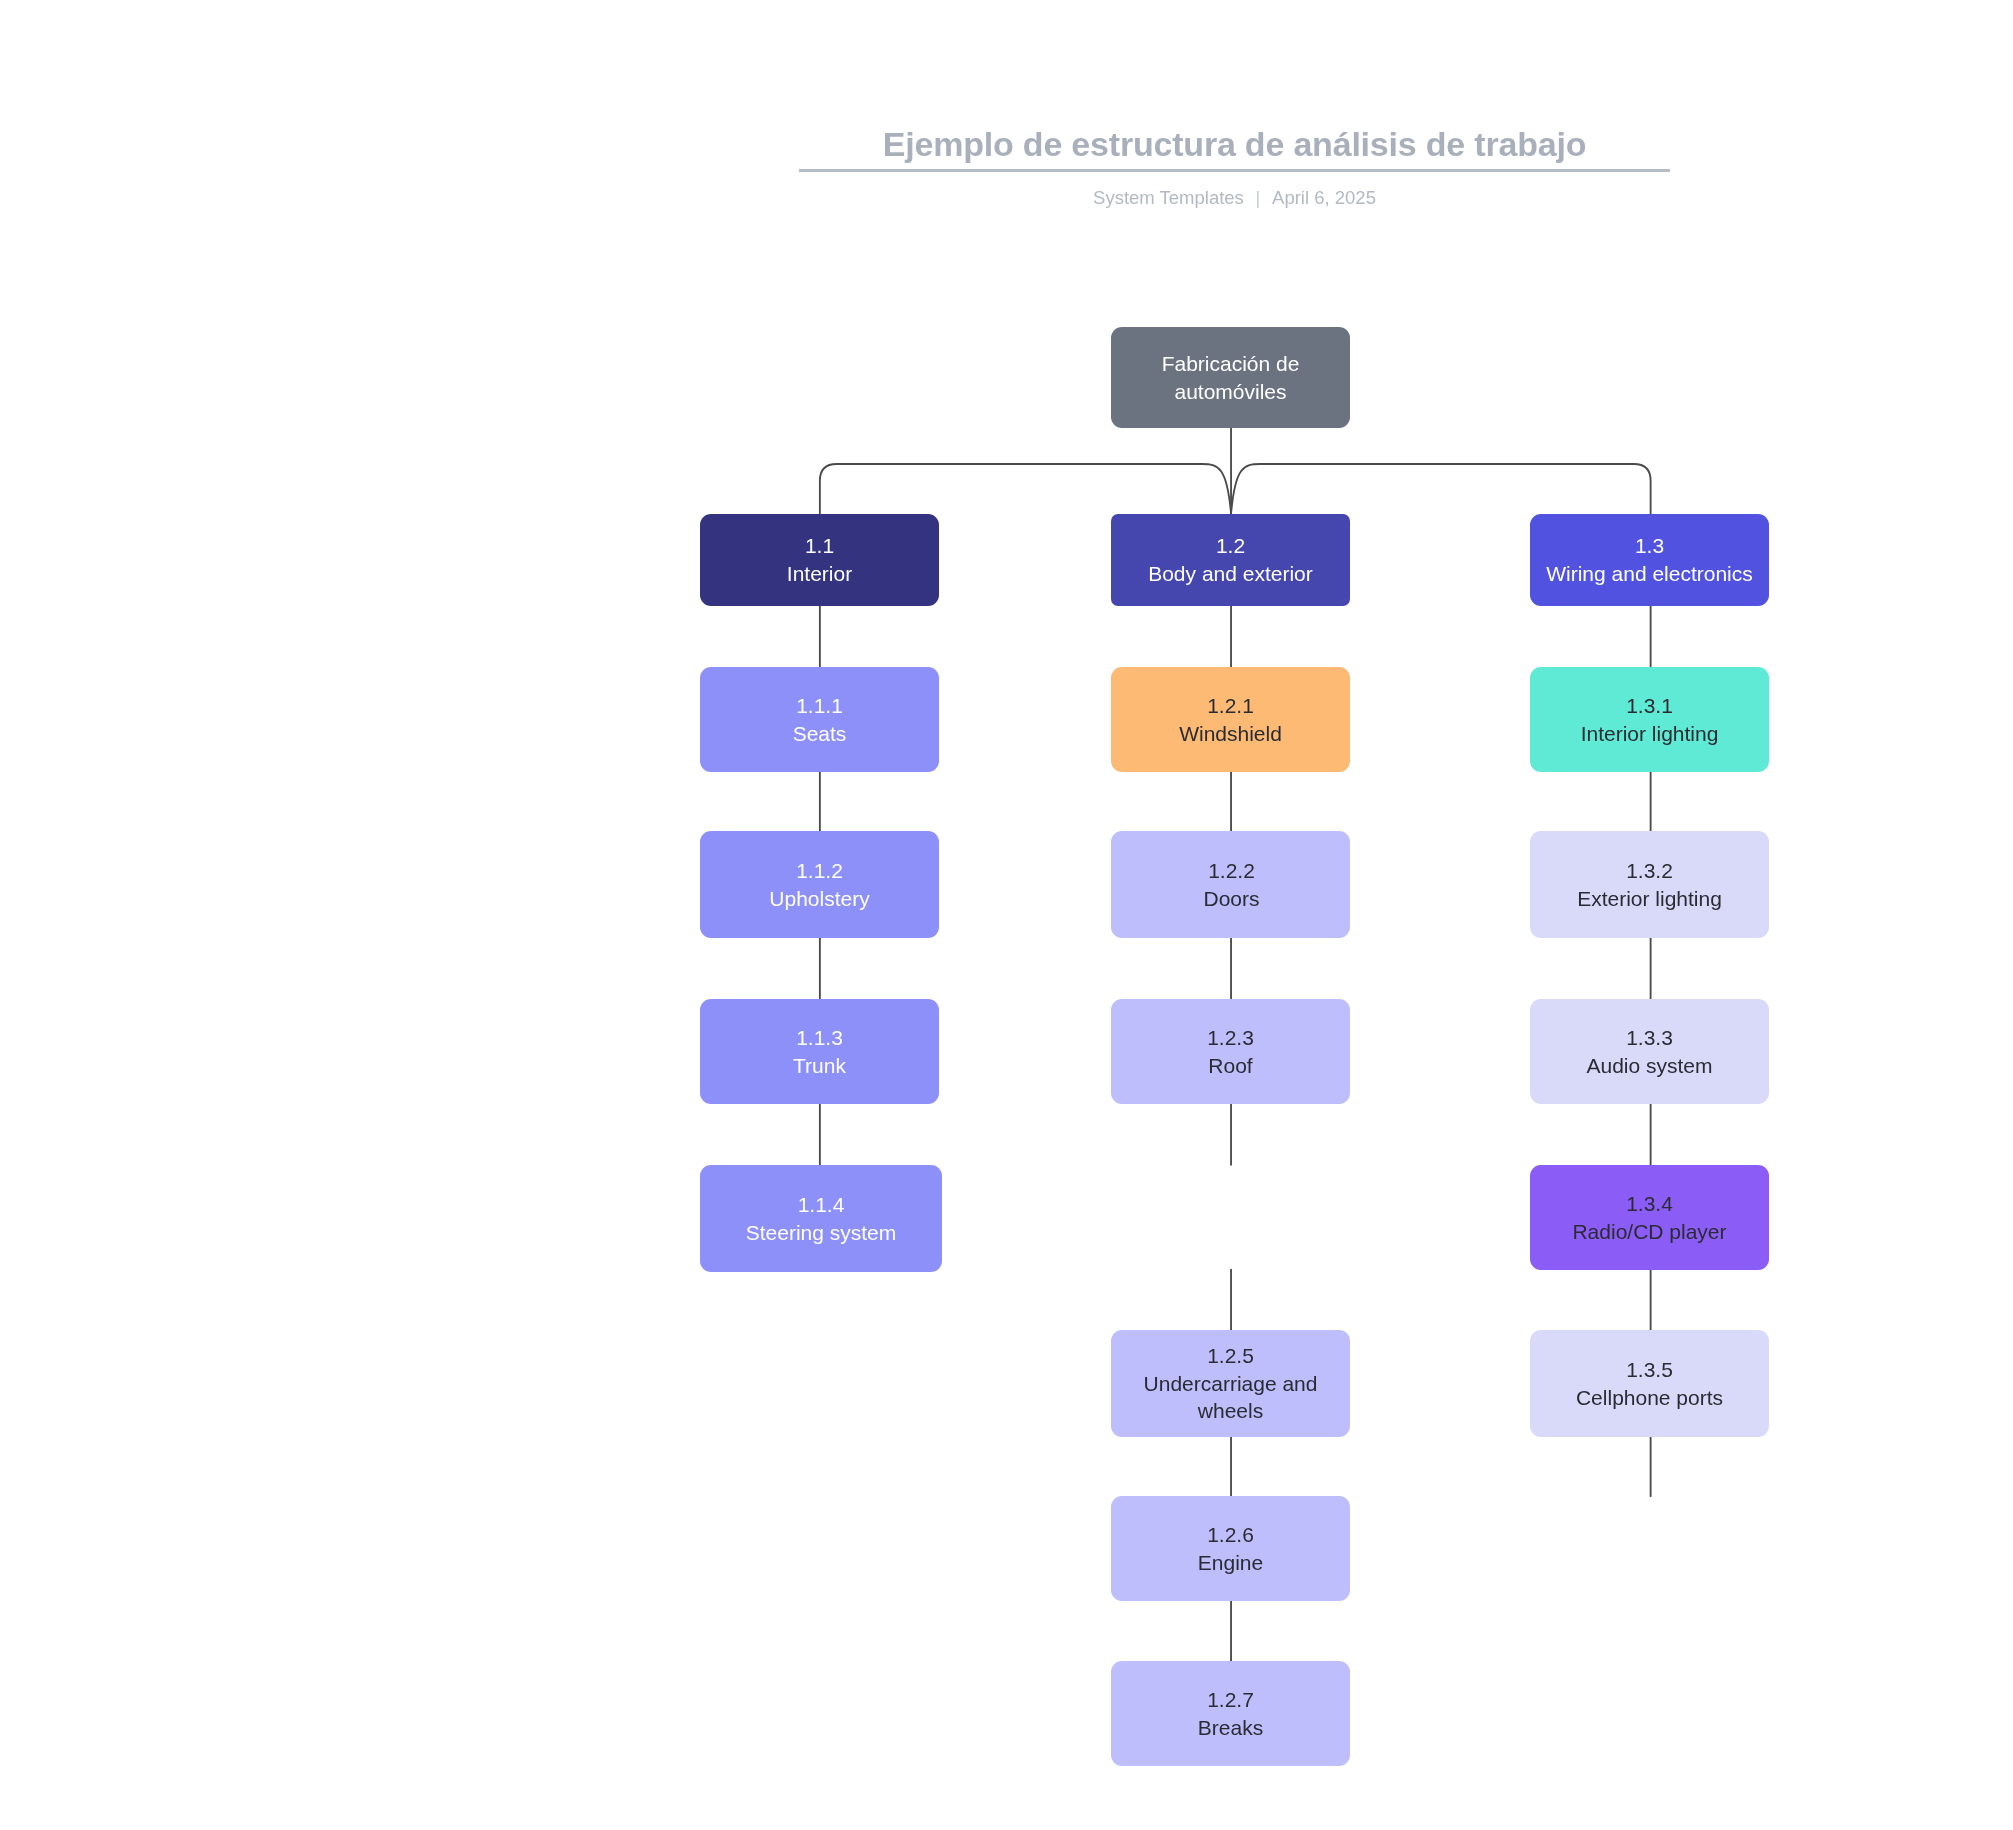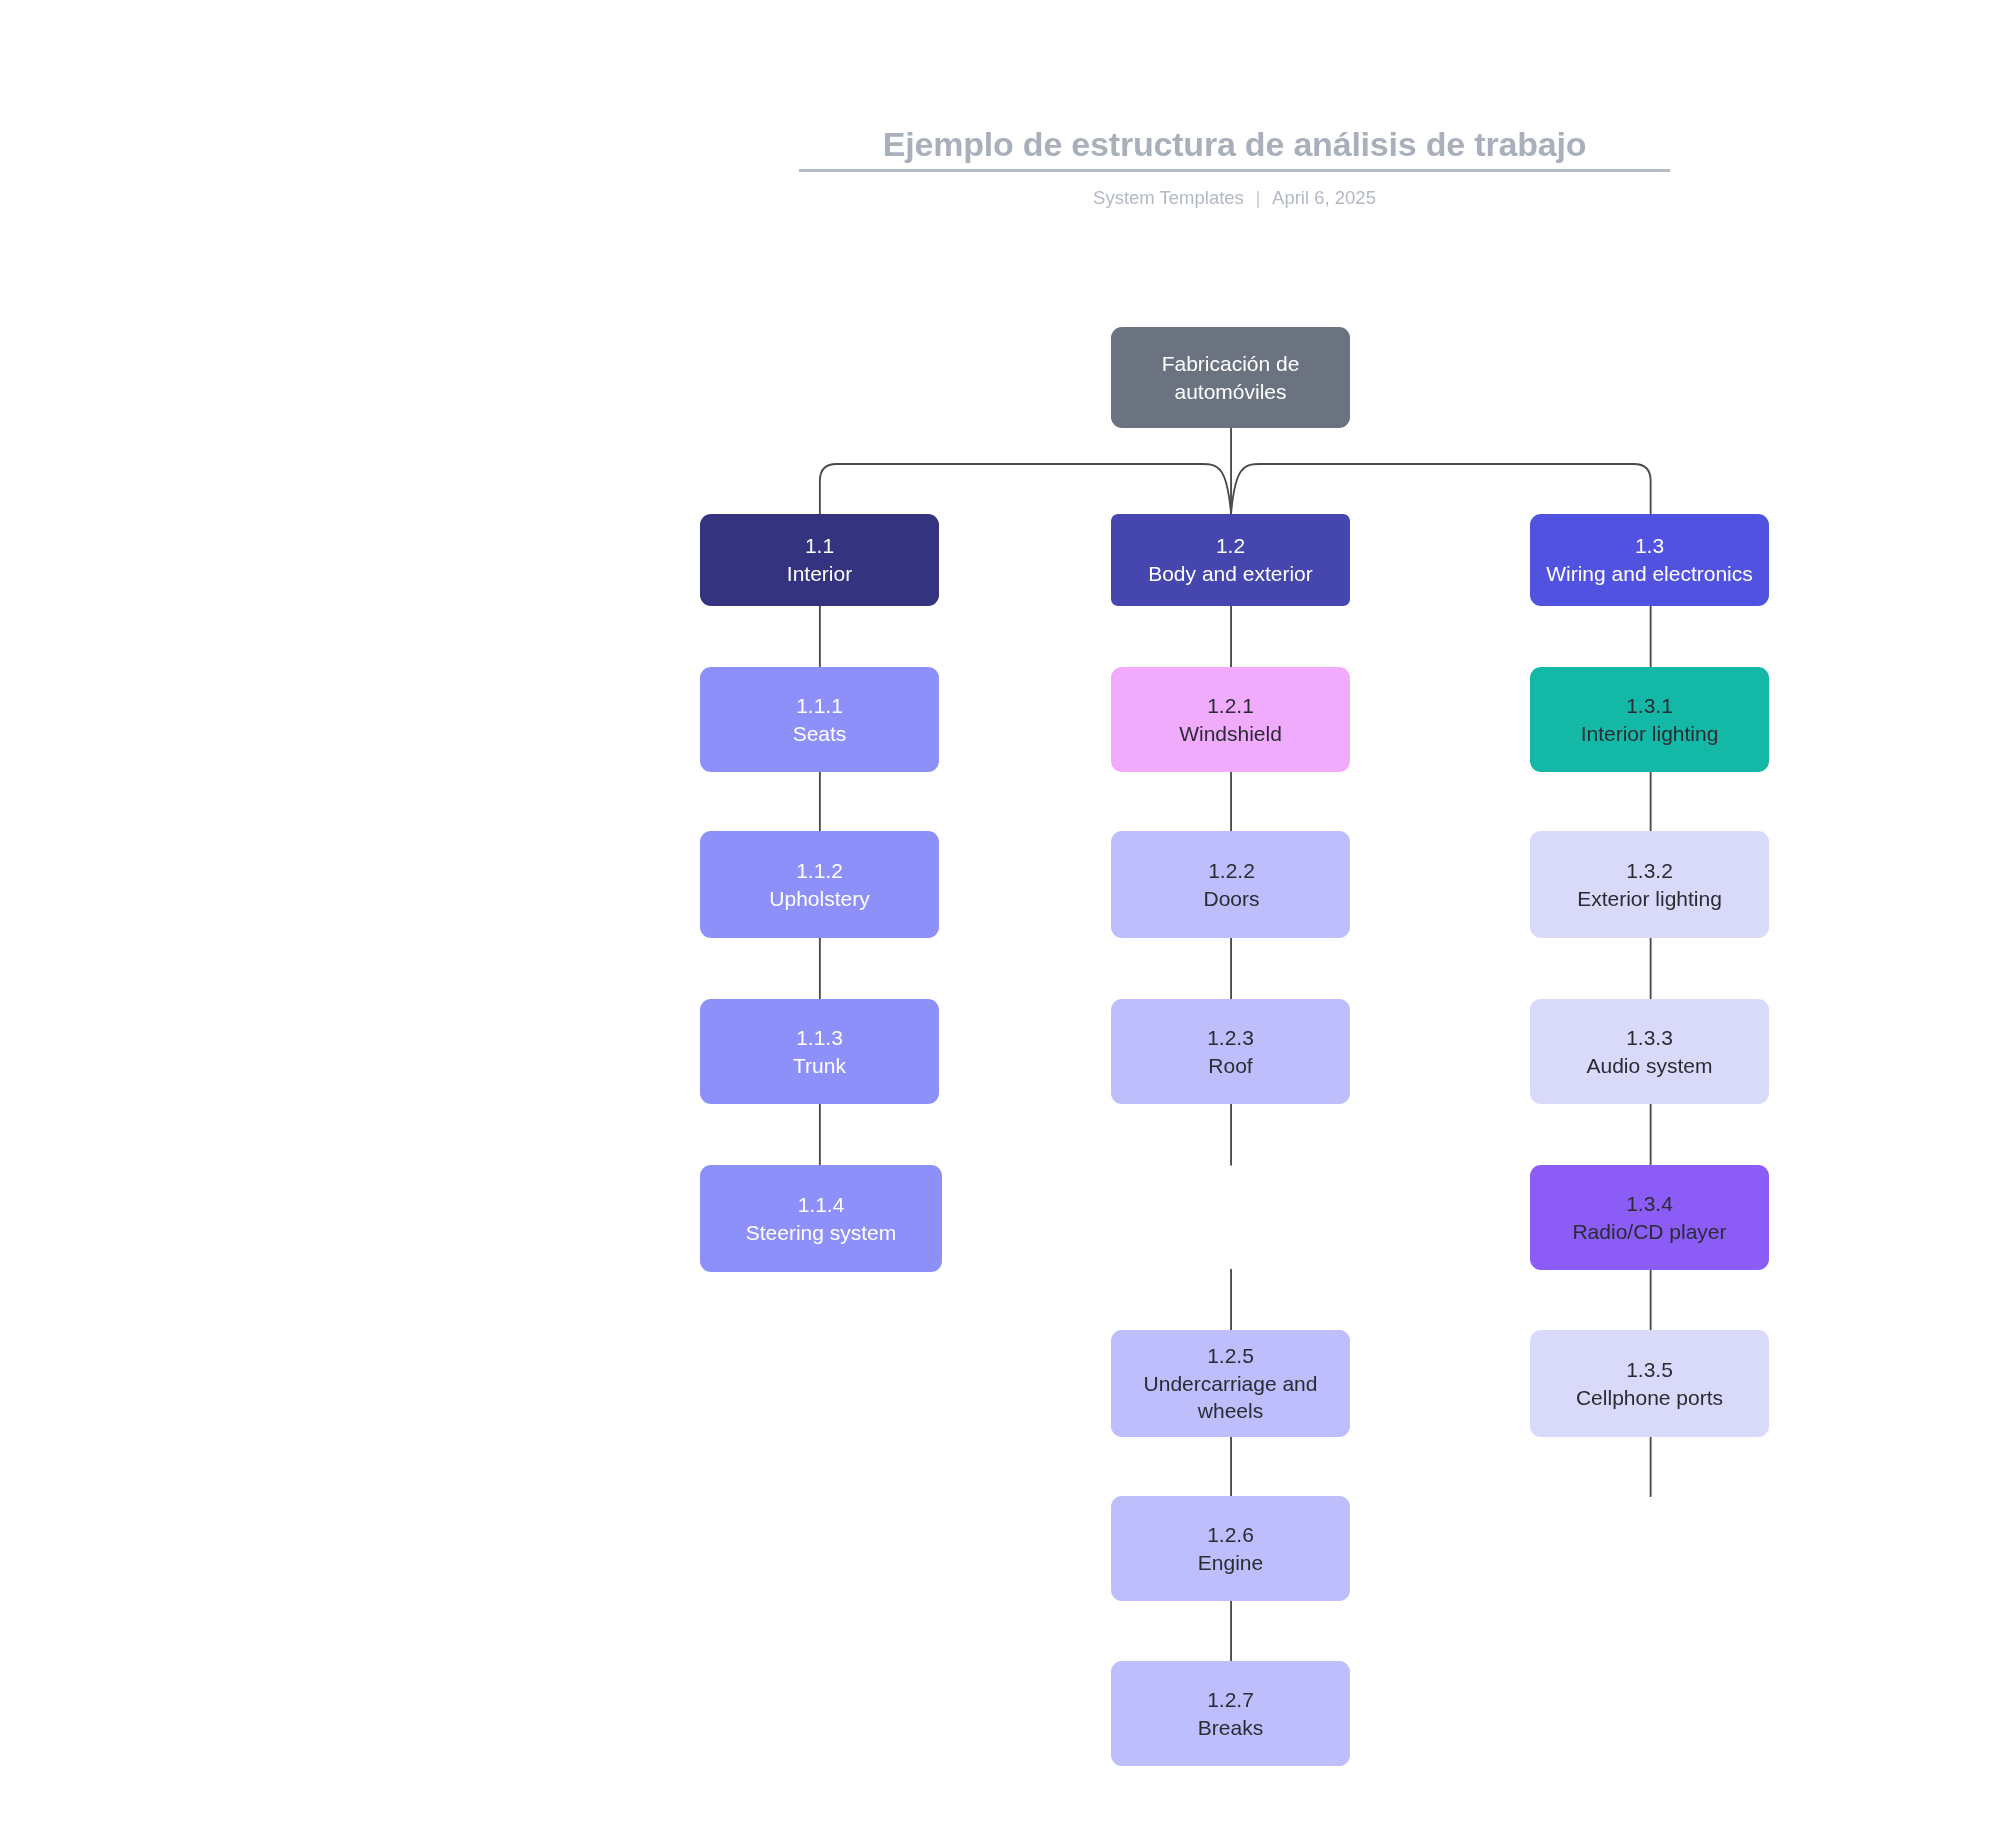--- a/index.html
+++ b/index.html
@@ -178,21 +178,21 @@
   <div class="node light-text" style="left:700px; top:999px; width:239px; height:105px; background:#8e90fa;">
     <span class="code">1.1.3</span>
     <span class="label">Trunk</span>
   </div>
 
   <div class="node light-text" style="left:700px; top:1165px; width:242px; height:107px; background:#8e90fa;">
     <span class="code">1.1.4</span>
     <span class="label">Steering system</span>
   </div>
 
-  <div class="node dark-text" style="left:1111px; top:667px; width:239px; height:105px; background:#f0abfc;">
+  <div class="node dark-text" style="left:1111px; top:667px; width:239px; height:105px; background:#fdba74;">
     <span class="code">1.2.1</span>
     <span class="label">Windshield</span>
   </div>
 
   <div class="node dark-text" style="left:1111px; top:831px; width:239px; height:107px; background:#bdbefb;padding-left:12px;">
     <span class="code">1.2.2</span>
     <span class="label">Doors</span>
   </div>
 
   <div class="node dark-text" style="left:1111px; top:999px; width:239px; height:105px; background:#bdbefb;">
@@ -209,21 +209,21 @@
   <div class="node dark-text" style="left:1111px; top:1496px; width:239px; height:105px; background:#bdbefb;">
     <span class="code">1.2.6</span>
     <span class="label">Engine</span>
   </div>
 
   <div class="node dark-text" style="left:1111px; top:1661px; width:239px; height:105px; background:#bdbefb;">
     <span class="code">1.2.7</span>
     <span class="label">Breaks</span>
   </div>
 
-  <div class="node dark-text" style="left:1530px; top:667px; width:239px; height:105px; background:#14b8a6;">
+  <div class="node dark-text" style="left:1530px; top:667px; width:239px; height:105px; background:#5eead4;">
     <span class="code">1.3.1</span>
     <span class="label">Interior lighting</span>
   </div>
 
   <div class="node dark-text" style="left:1530px; top:831px; width:239px; height:107px; background:#d9daf9;">
     <span class="code">1.3.2</span>
     <span class="label">Exterior lighting</span>
   </div>
 
   <div class="node dark-text" style="left:1530px; top:999px; width:239px; height:105px; background:#d9daf9;">

